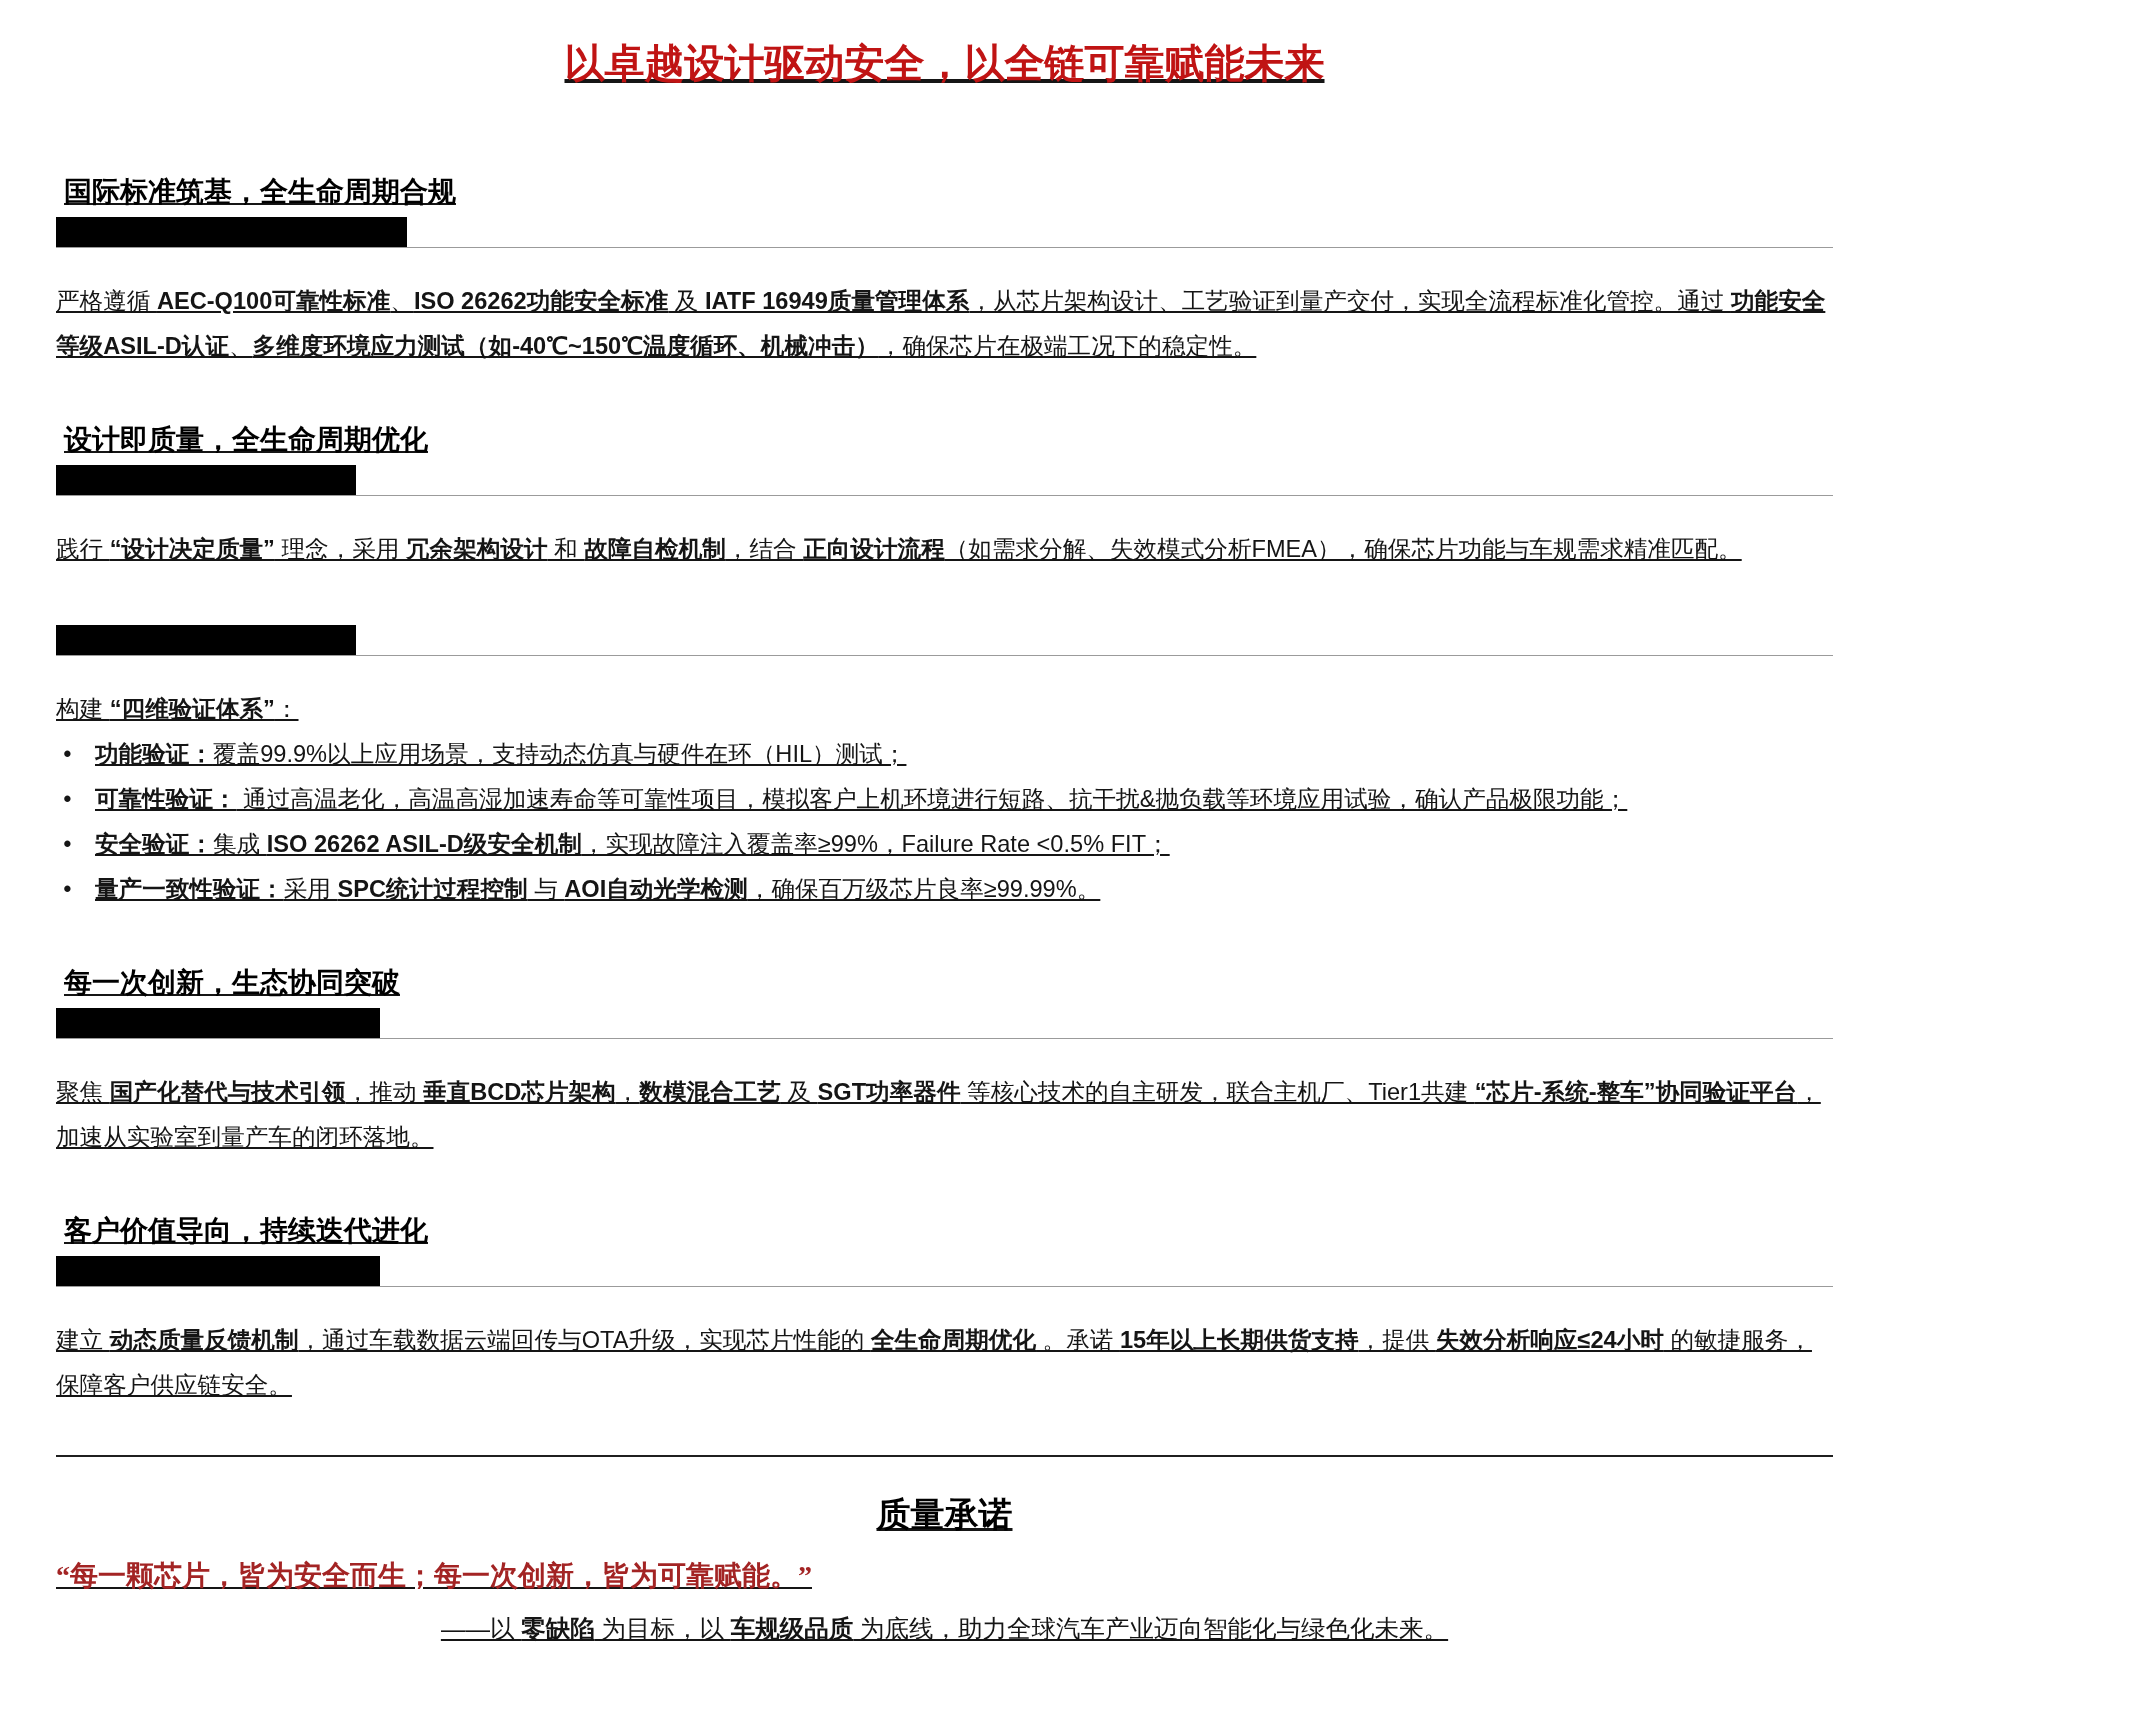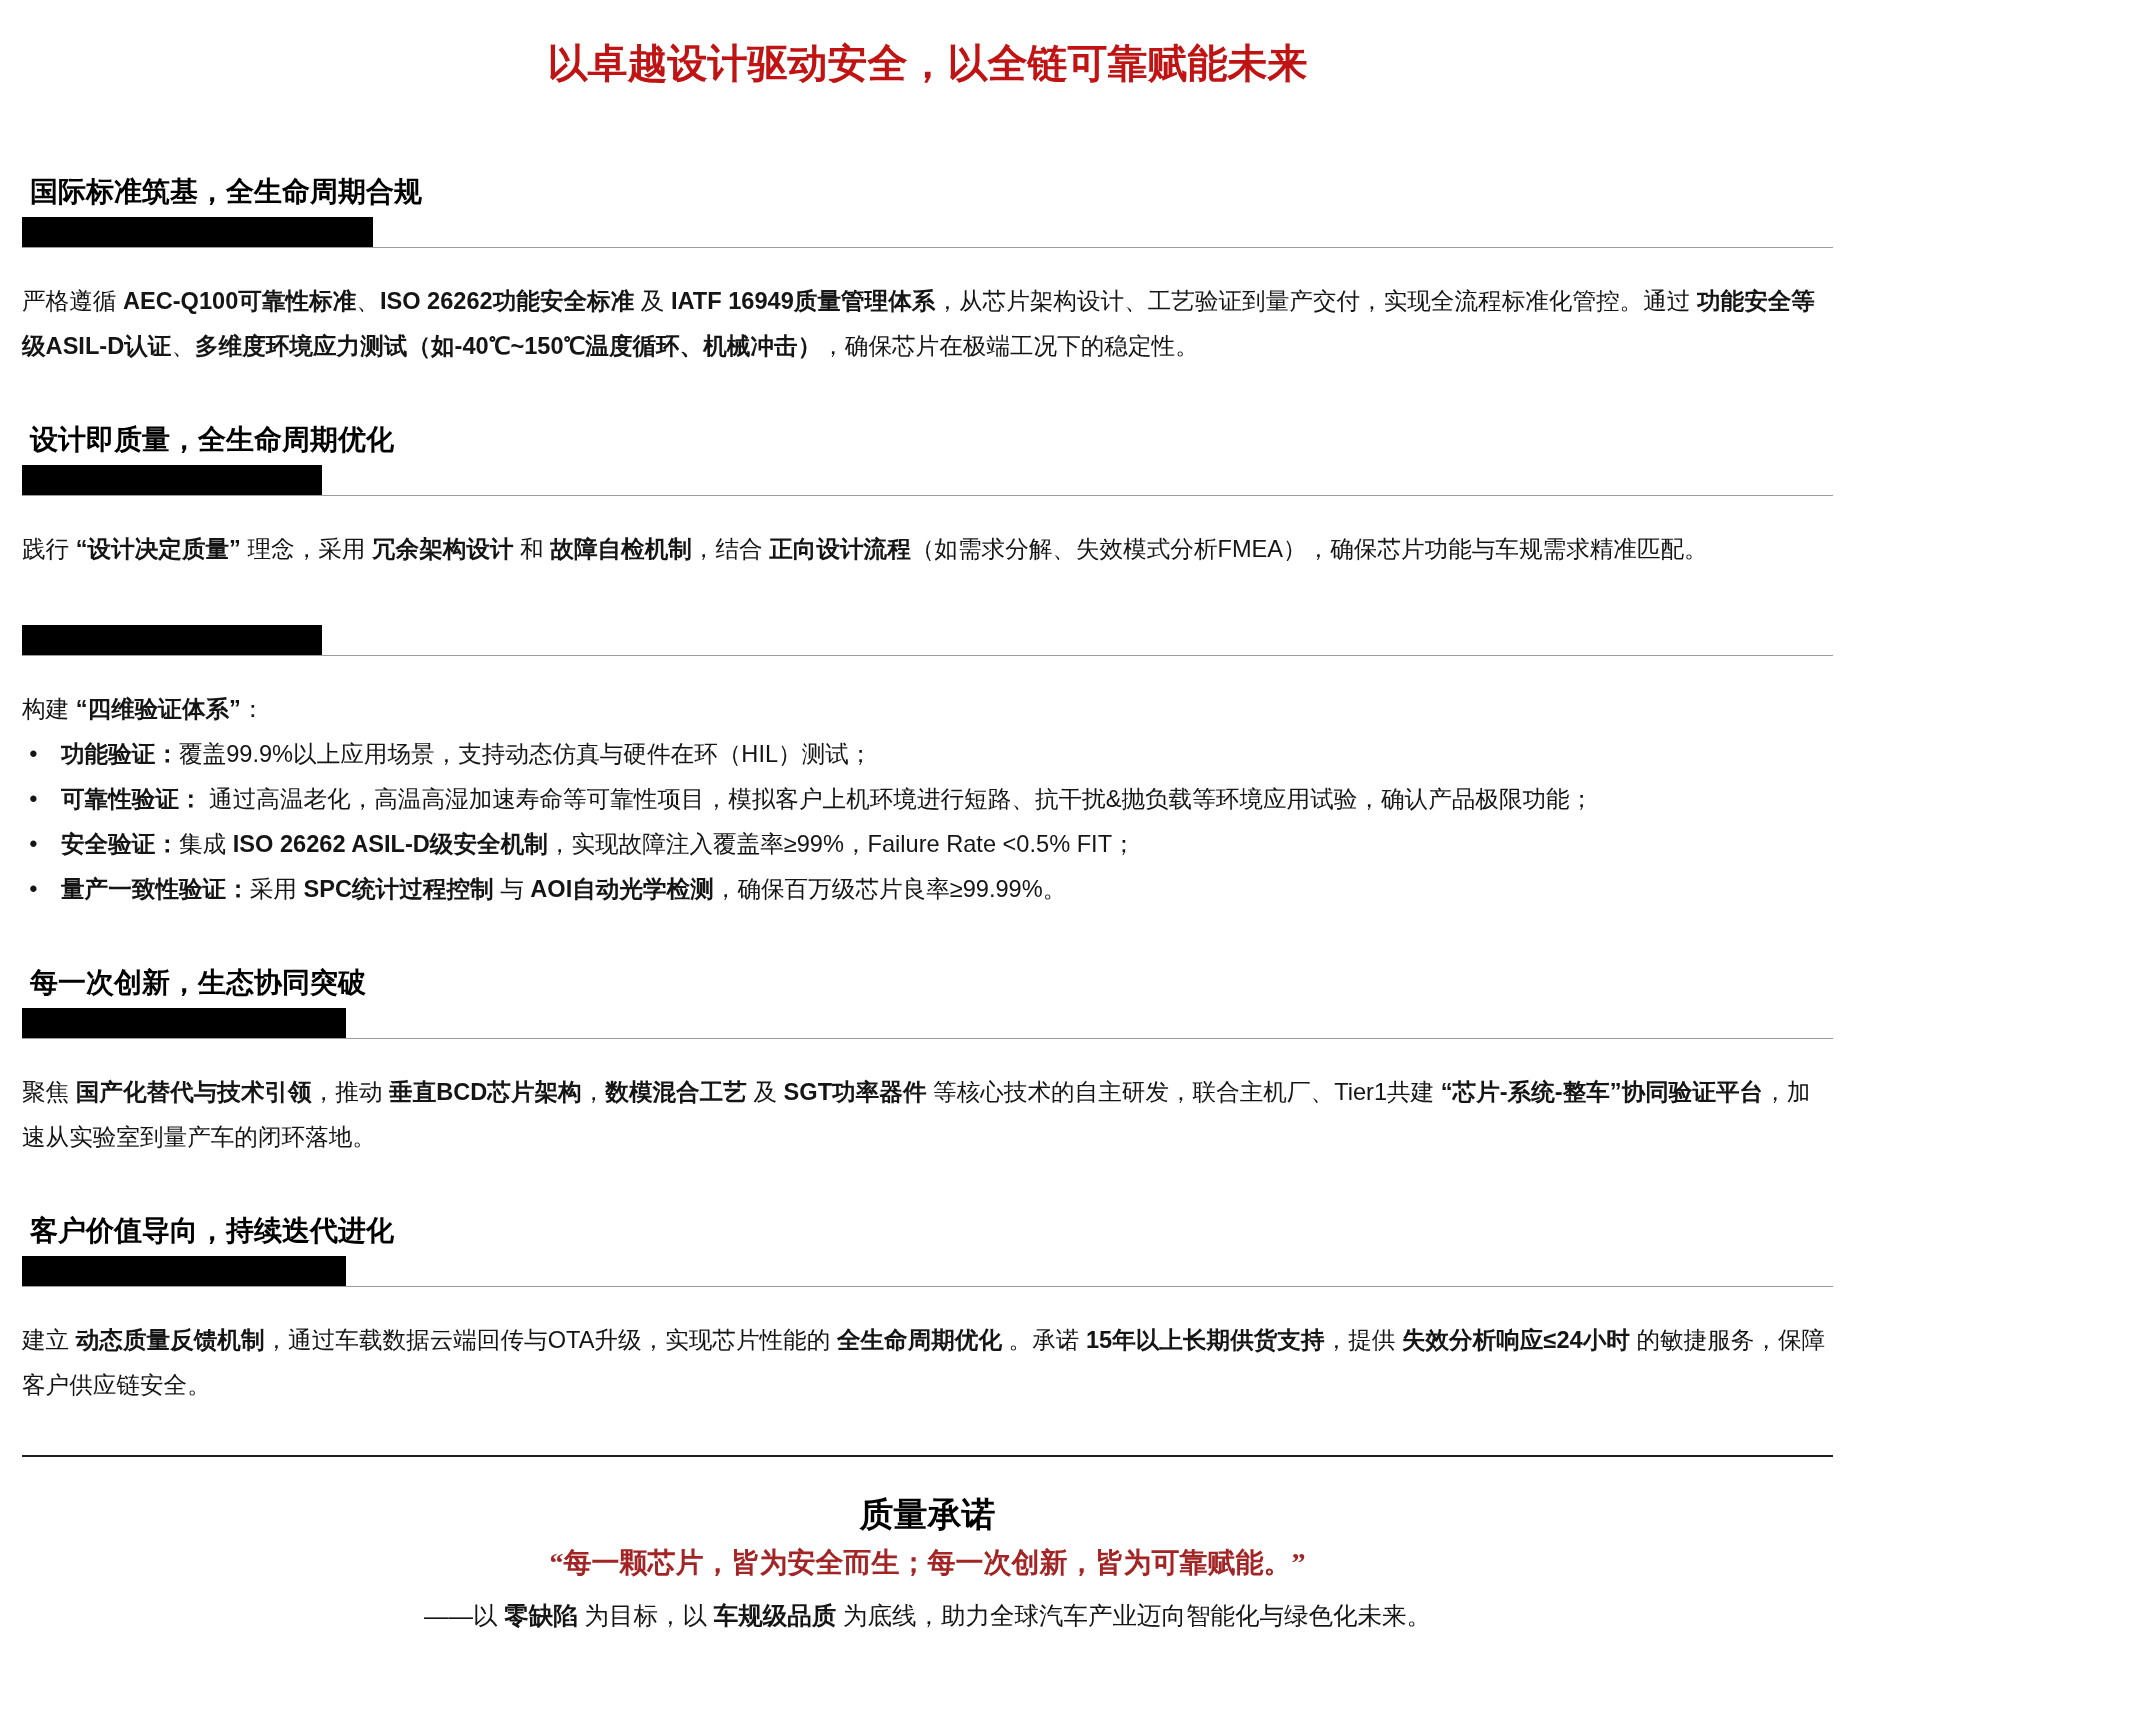--- a/index.html
+++ b/index.html
@@ -1,23 +1,24 @@
 <!DOCTYPE html>
 <html style="--title-red: #c01414; --quote-red: #a32424; --text: #151515; --redaction-black: #000000; --heading-rule-gray: #9b9b9b; --divider-dark: #1f1f1f;font-size:14.5px"><head>
 <meta charset="utf-8">
 <style>
   html, body { margin: 0; padding: 0; background: #ffffff; }
   .page {
     width: 1862px;
     min-height: 1718px;
     box-sizing: border-box;
-    padding: 40px 29px 18px 22px;
+    padding: 40px 29px 18px 56px;
     font-family: "Liberation Sans", sans-serif;
     color: var(--text, #151515);
     background: #ffffff;
+    text-decoration: underline;
   }
   b { font-weight: 700; }
 
   .doc-title {
     font-family: "Liberation Serif", serif;
     font-weight: 700;
     font-size: 40px;
     line-height: 1.18;
     text-align: center;
     color: var(--title-red, #c01414);
@@ -87,23 +88,22 @@
     line-height: 1.2;
     text-align: center;
     color: #000000;
     margin: 38px 0 0 0;
   }
   .footer-quote {
     font-family: "Liberation Serif", serif;
     font-weight: 700;
     font-size: 28px;
     line-height: 1.25;
-    text-align: center;
     color: var(--quote-red, #a32424);
-    margin: 9px 0 0 0;
+    margin: 22px 0 0 0;
   }
   .footer-closing {
     font-size: 24.5px;
     line-height: 1.3;
     text-align: center;
     margin: 20px 0 0 0;
   }
 </style>
 </head>
 <body>

